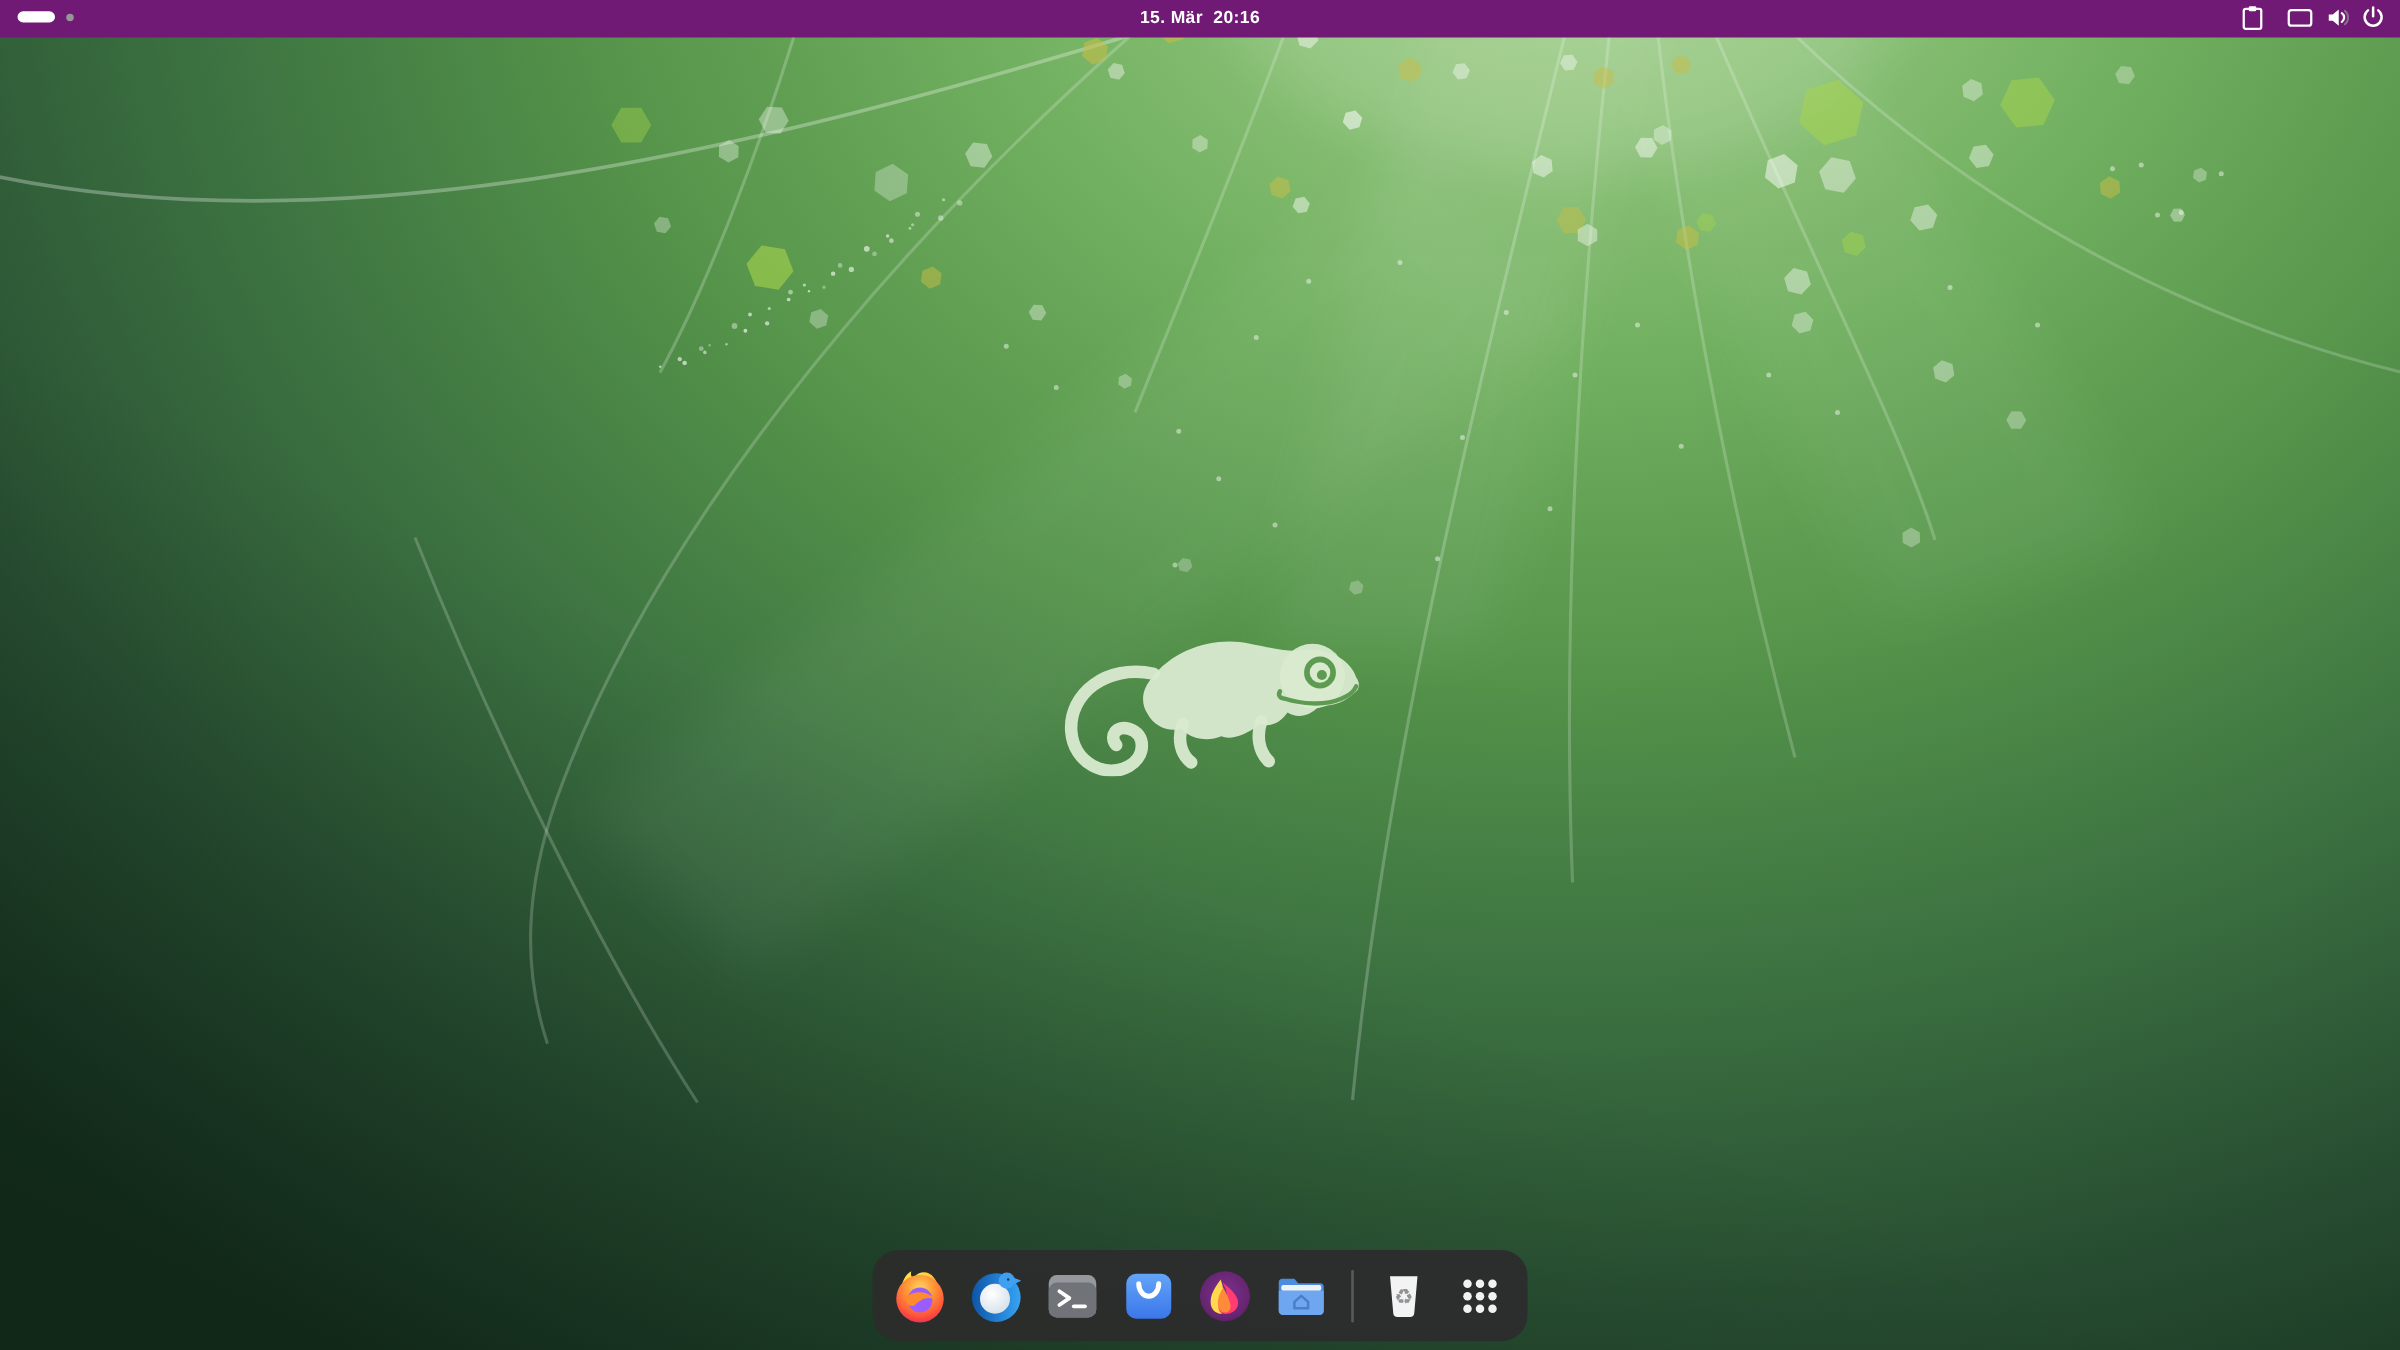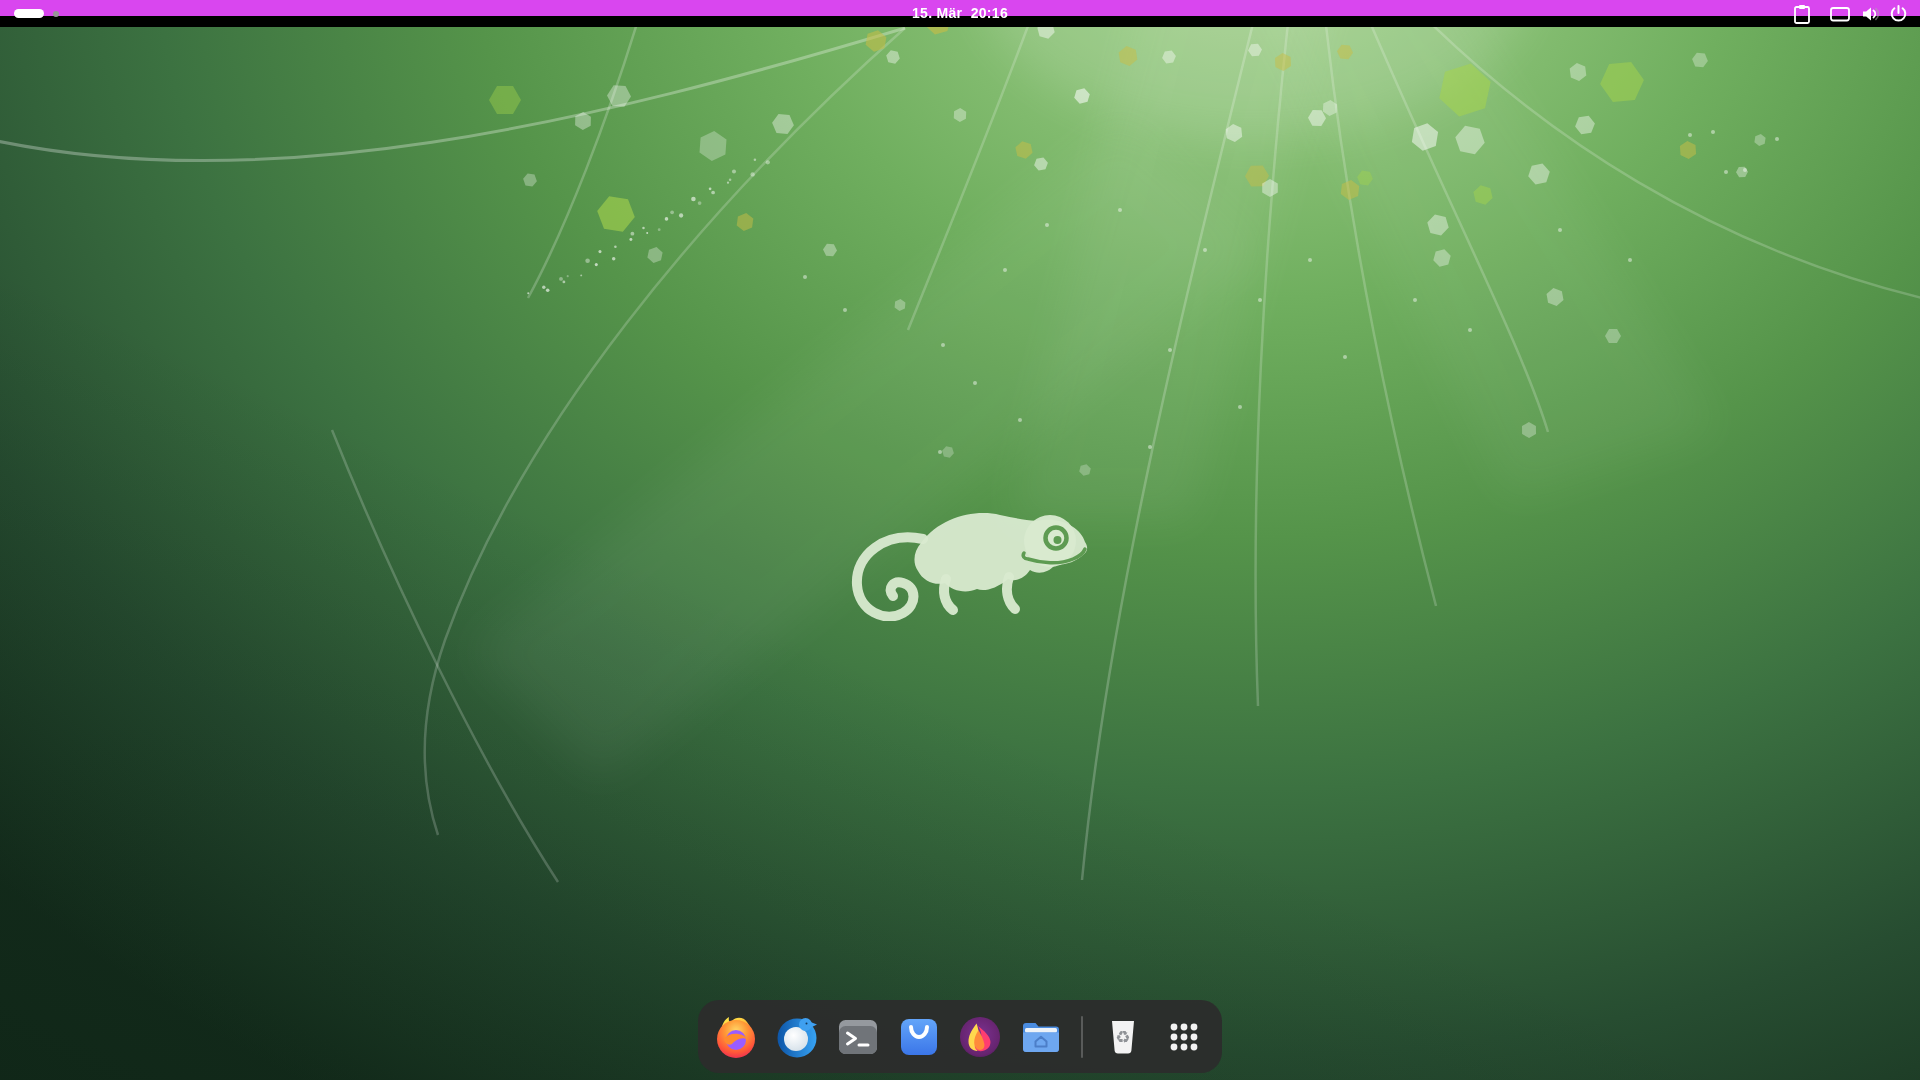--- a/index.html
+++ b/index.html
@@ -2,21 +2,21 @@
 <html><head>
 <meta charset="utf-8">
 <title>Desktop</title>
 <style>
   *{margin:0;padding:0;box-sizing:border-box}
   html,body{width:1920px;height:1080px;overflow:hidden;background:#000;
     font-family:"Liberation Sans",sans-serif}
   .screen{position:relative;width:1920px;height:1080px;overflow:hidden}
 
   
-  .topbar{position:absolute;top:0;left:0;width:1920px;height:16px;background:#d946ef;z-index:50}
+  .topbar{position:absolute;top:0;left:0;width:1920px;height:30px;background:#701a75;z-index:50}
   .ws{position:absolute;left:14px;top:0;height:27px;display:flex;align-items:center;gap:9px}
   .ws-pill{width:30px;height:9px;border-radius:5px;background:#fff;display:block}
   .ws-dot{width:6px;height:6px;border-radius:50%;background:#969696;display:block}
   .clock{position:absolute;left:0;width:100%;text-align:center;line-height:27px;
     color:#fff;font-size:14px;font-weight:700;letter-spacing:.3px;white-space:pre;cursor:default}
   .tray{position:absolute;right:12px;top:0;height:27px;display:flex;align-items:center;gap:17px}
   .quick{display:flex;align-items:center;gap:9px;height:27px;cursor:default}
   .ticon{display:flex;align-items:center;justify-content:center;height:27px}
   .ticon svg{display:block}
 

